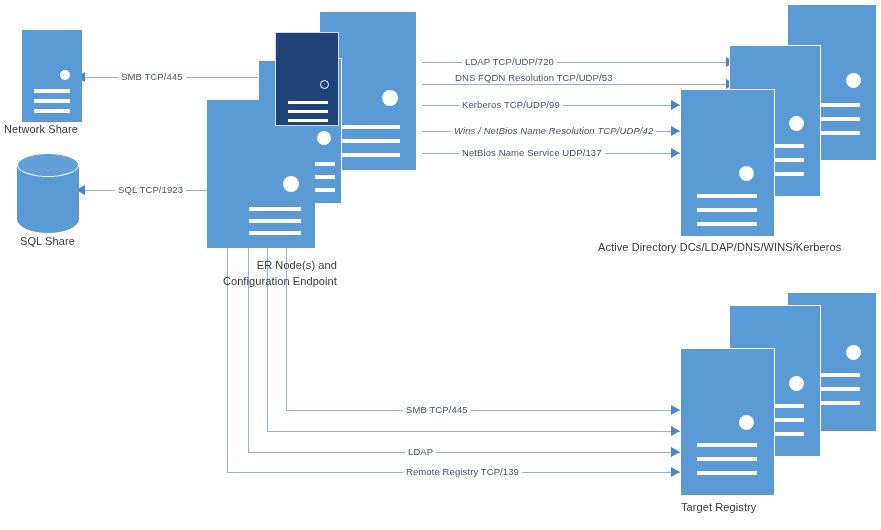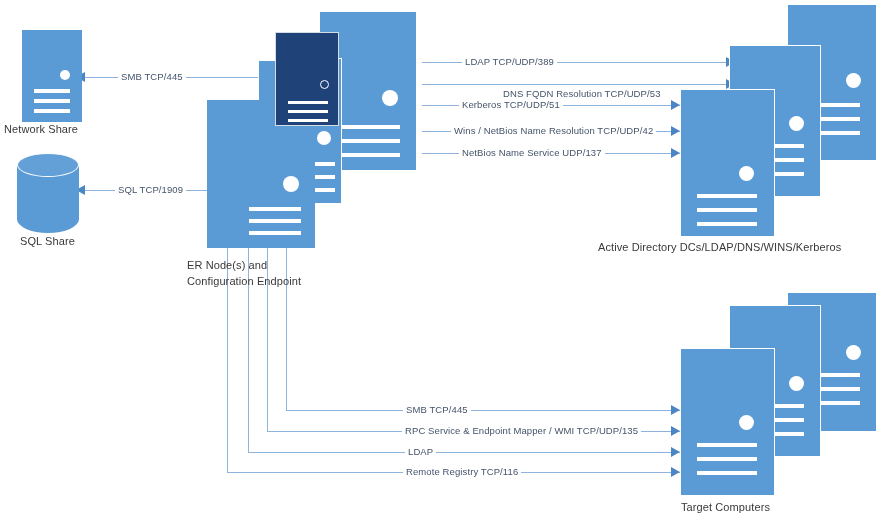--- a/index.html
+++ b/index.html
@@ -94,74 +94,73 @@
     letter-spacing:0.1px;
   }
   .caption{
     position:absolute;
     font-size:11px;
     color:#3b3838;
     white-space:nowrap;
     line-height:14px;
     letter-spacing:0.1px;
   }
-  .caption.center{ text-align:left; }
+  .caption.center{ text-align:right; }
 </style>
 </head>
 <body>
 
 <div id="canvas">
 
   <div class="hline" style="left:84px; top:77px; width:196px;"></div>
   <div class="arrow-l" style="left:76px; top:72px;"></div>
   <div class="link-label" style="left:118px; top:71px;">SMB TCP/445</div>
 
   <div class="hline" style="left:84px; top:190px; width:134px;"></div>
   <div class="arrow-l" style="left:76px; top:185px;"></div>
-  <div class="link-label" style="left:115px; top:184px;">SQL TCP/1909</div>
+  <div class="link-label" style="left:115px; top:184px;">SQL TCP/1923</div>
 
   <div class="hline" style="left:422px; top:62px; width:313px;"></div>
   <div class="arrow-r" style="left:726px; top:57px;"></div>
-  <div class="link-label" style="left:462px; top:56px;">LDAP TCP/UDP/389</div>
+  <div class="link-label" style="left:462px; top:56px;">LDAP TCP/UDP/720</div>
 
   <div class="hline" style="left:422px; top:84px; width:313px;"></div>
   <div class="arrow-r" style="left:726px; top:79px;"></div>
-  <div class="link-label" style="left:452px; top:88px;margin-left:48px;">DNS FQDN Resolution TCP/UDP/53</div>
+  <div class="link-label" style="left:452px; top:72px;">DNS FQDN Resolution TCP/UDP/53</div>
 
   <div class="hline" style="left:422px; top:105px; width:258px;"></div>
   <div class="arrow-r" style="left:671px; top:100px;"></div>
-  <div class="link-label" style="left:459px; top:99px;">Kerberos  TCP/UDP/51</div>
+  <div class="link-label" style="left:459px; top:99px;">Kerberos  TCP/UDP/99</div>
 
   <div class="hline" style="left:422px; top:131px; width:258px;"></div>
   <div class="arrow-r" style="left:671px; top:126px;"></div>
-  <div class="link-label" style="left:451px; top:125px;">Wins / NetBios Name Resolution  TCP/UDP/42</div>
+  <div class="link-label" style="left:451px; top:125px;font-style:italic;">Wins / NetBios Name Resolution  TCP/UDP/42</div>
 
   <div class="hline" style="left:422px; top:153px; width:258px;"></div>
   <div class="arrow-r" style="left:671px; top:148px;"></div>
   <div class="link-label" style="left:459px; top:147px;text-align:right;">NetBios Name Service  UDP/137</div>
 
   <div class="vline" style="left:286px; top:205px; height:206px;"></div>
   <div class="hline" style="left:286px; top:410px; width:394px;"></div>
   <div class="arrow-r" style="left:671px; top:405px;"></div>
   <div class="link-label" style="left:403px; top:404px;">SMB TCP/445</div>
 
   <div class="vline" style="left:267px; top:205px; height:227px;"></div>
   <div class="hline" style="left:267px; top:431px; width:413px;"></div>
   <div class="arrow-r" style="left:671px; top:426px;"></div>
-  <div class="link-label" style="left:402px; top:425px;">RPC Service &amp; Endpoint Mapper  / WMI TCP/UDP/135</div>
 
   <div class="vline" style="left:248px; top:205px; height:248px;"></div>
   <div class="hline" style="left:248px; top:452px; width:432px;"></div>
   <div class="arrow-r" style="left:671px; top:447px;"></div>
   <div class="link-label" style="left:405px; top:446px;">LDAP</div>
 
   <div class="vline" style="left:227px; top:205px; height:268px;"></div>
   <div class="hline" style="left:227px; top:472px; width:453px;"></div>
   <div class="arrow-r" style="left:671px; top:467px;"></div>
-  <div class="link-label" style="left:403px; top:466px;">Remote Registry TCP/116</div>
+  <div class="link-label" style="left:403px; top:466px;">Remote Registry TCP/139</div>
 
   <div class="node">
     <div class="server" style="left:22px; top:30px; width:60px; height:92px;">
       <div class="led" style="left:38px; top:40px; width:10px; height:10px;"></div>
       <div class="bar" style="left:12px; top:59px; width:36px;"></div>
       <div class="bar" style="left:12px; top:69px; width:36px;"></div>
       <div class="bar" style="left:12px; top:79px; width:36px;"></div>
     </div>
     <div class="caption" style="left:4px; top:122px;">Network Share</div>
   </div>
@@ -248,16 +247,16 @@
       <div class="bar" style="left:16px; top:112px; width:58px;"></div>
       <div class="bar" style="left:16px; top:126px; width:58px;"></div>
     </div>
 
     <div class="server outlined" style="left:680px; top:348px; width:95px; height:148px;">
       <div class="led" style="left:58px; top:66px; width:15px; height:15px;"></div>
       <div class="bar" style="left:16px; top:94px; width:60px;"></div>
       <div class="bar" style="left:16px; top:108px; width:60px;"></div>
       <div class="bar" style="left:16px; top:122px; width:60px;"></div>
     </div>
-    <div class="caption" style="left:681px; top:500px;">Target Computers</div>
+    <div class="caption" style="left:681px; top:500px;">Target Registry</div>
   </div>
 
 </div>
 
 </body></html>

